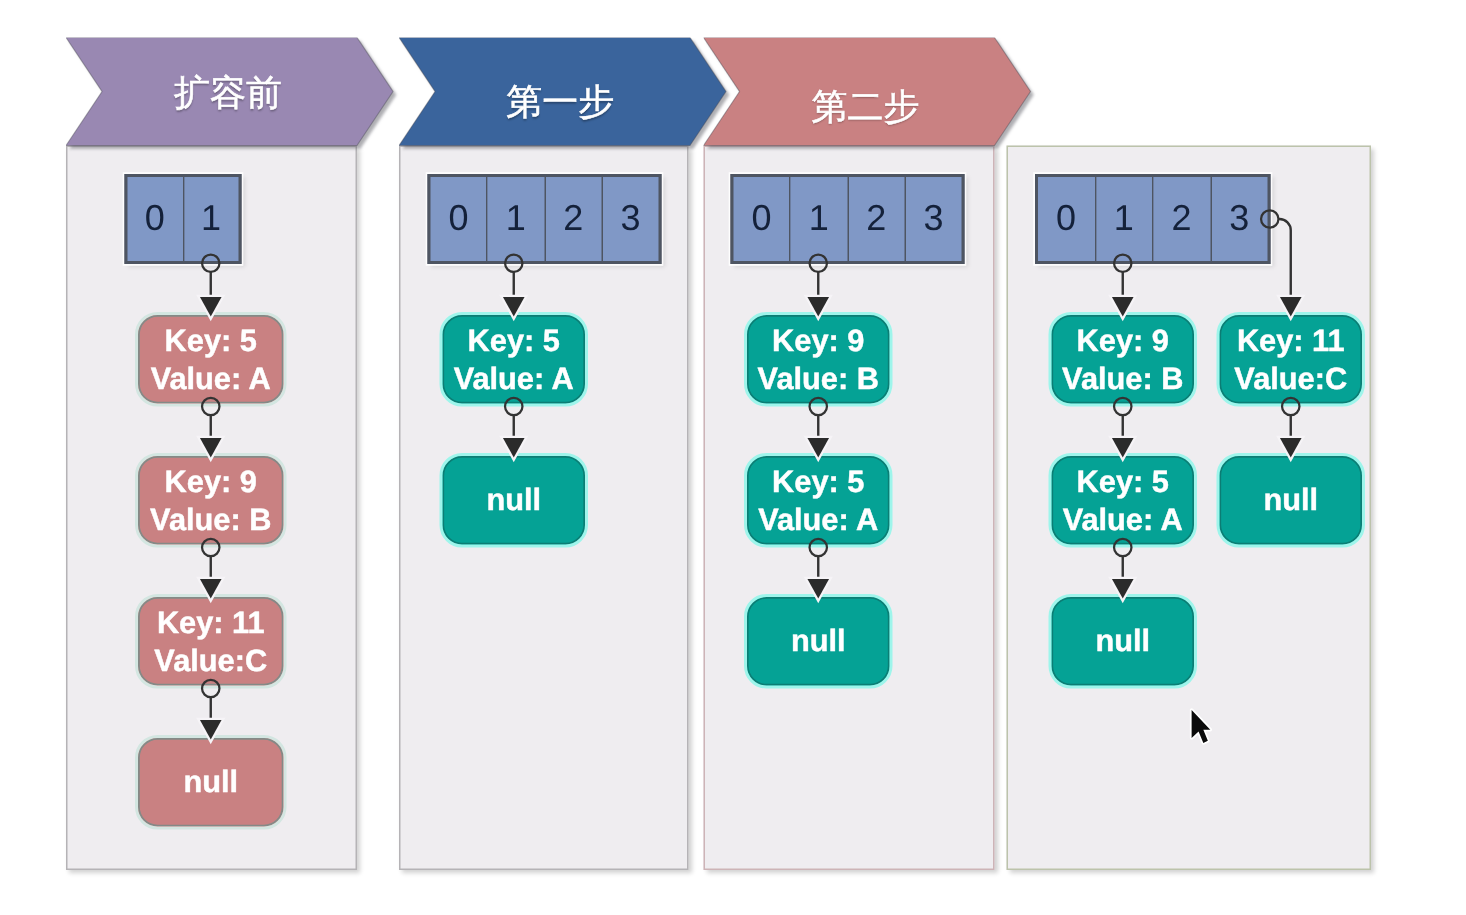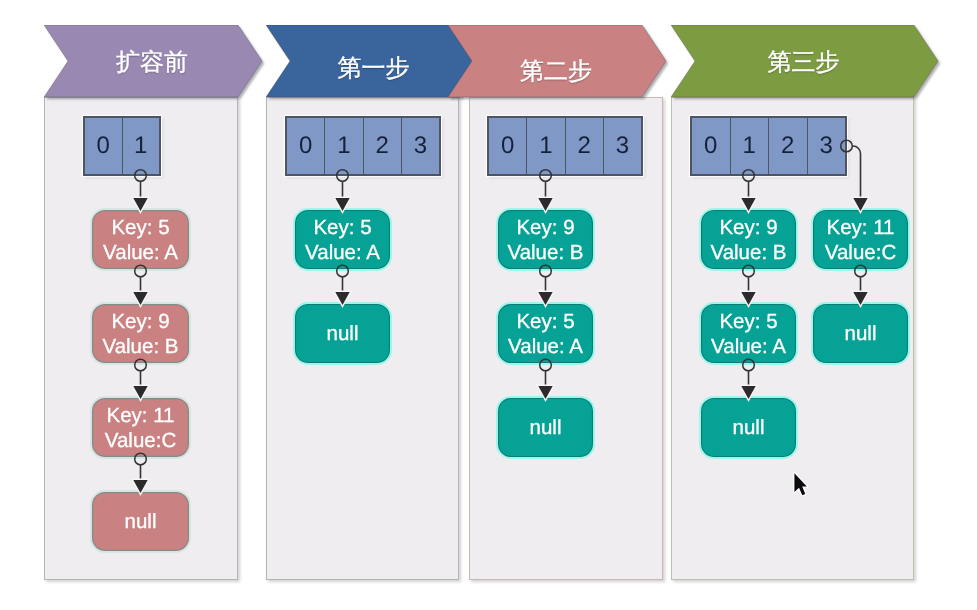--- a/index.html
+++ b/index.html
@@ -27,21 +27,21 @@
         box-shadow:0 0 0 1.2px rgba(255,255,255,.9), 2px 2px 3px rgba(0,0,0,.10);}
   .cell{flex:1 1 0;background:#8098c6;box-sizing:border-box;
         display:flex;align-items:center;justify-content:center;
         font-size:24px;color:#14213a;border-right:1.8px solid #4e5562;}
   .cell:last-child{border-right:none;}
 
   
   .node{position:absolute;box-sizing:border-box;border-radius:15px;
         display:flex;flex-direction:column;align-items:center;justify-content:center;
         font-size:20.5px;line-height:25px;color:#ffffff;text-align:right;
-        white-space:nowrap;-webkit-text-stroke:0.3px #ffffff;}
+        white-space:nowrap;font-weight:bold;-webkit-text-stroke:0.3px #ffffff;}
   .node.red{background:#c98182;border:2px solid #d3e6e1;
             box-shadow:inset 0 0 0 1.2px #848a87;}
   .node.teal{background:#05a295;border:2px solid #9ef5eb;
             box-shadow:inset 0 0 0 1.1px #0c7d74;}
 
   
   .cursor{position:absolute;}
 </style>
 </head>
 <body>
@@ -89,21 +89,21 @@
       <div class="cell">3</div>
     </div>
     <div class="node teal" style="left: 293px; top: 208px; width: 99px; height: 63px;">
       <div>Key: 5</div>
       <div>Value: A</div>
     </div>
     <div class="node teal" style="left: 293px; top: 302px; width: 99px; height: 63px;">
       <div>null</div>
     </div>
     <div class="panel" style="left: 469px; top: 97px; width: 194px; height: 483px; border: 1.3px solid rgb(205, 180, 183); box-shadow: rgba(0, 0, 0, 0.18) 2px 2px 3px;"></div>
-    <div class="banner" style="left: 448px; top: 25px; width: 194px; height: 91px;">
+    <div class="banner" style="left: 469px; top: 25px; width: 194px; height: 91px;">
       <svg width="224" height="78" viewBox="0 0 224 78">
         <polygon points="0,0 194,0 218,36 194,72 0,72 24,36" fill="rgba(110,110,116,.55)" transform="translate(2.2,2.2)" style="filter:blur(1px)"></polygon>
         <polygon points="0,0 194,0 218,36 194,72 0,72 24,36" fill="#c98182" stroke="rgba(70,70,80,.40)" stroke-width="0.8"></polygon>
       </svg>
       <div class="bannerlabel">第二步</div>
     </div>
     <div class="arraybox" style="left: 487px; top: 116px; width: 156px; height: 60px;">
       <div class="cell">0</div>
       <div class="cell">1</div>
       <div class="cell">2</div>
@@ -114,27 +114,20 @@
       <div>Value: B</div>
     </div>
     <div class="node teal" style="left: 496px; top: 302px; width: 99px; height: 63px;">
       <div>Key: 5</div>
       <div>Value: A</div>
     </div>
     <div class="node teal" style="left: 496px; top: 396px; width: 99px; height: 63px;">
       <div>null</div>
     </div>
     <div class="panel" style="left: 671px; top: 97px; width: 243px; height: 483px; border: 1.3px solid rgb(188, 195, 171); box-shadow: rgba(0, 0, 0, 0.18) 2px 2px 3px;"></div>
-    <div class="banner" style="left: 671px; top: 25px; width: 243px; height: 72px;">
-      <svg width="273" height="78" viewBox="0 0 273 78">
-        <polygon points="0,0 243,0 267,36 243,72 0,72 24,36" fill="rgba(110,110,116,.55)" transform="translate(2.2,2.2)" style="filter:blur(1px)"></polygon>
-        <polygon points="0,0 243,0 267,36 243,72 0,72 24,36" fill="#7d9b41" stroke="rgba(70,70,80,.40)" stroke-width="0.8"></polygon>
-      </svg>
-      <div class="bannerlabel">第三步</div>
-    </div>
     <div class="arraybox" style="left: 690px; top: 116px; width: 157px; height: 60px;">
       <div class="cell">0</div>
       <div class="cell">1</div>
       <div class="cell">2</div>
       <div class="cell">3</div>
     </div>
     <div class="node teal" style="left: 699px; top: 208px; width: 99px; height: 63px;">
       <div>Key: 9</div>
       <div>Value: B</div>
     </div>

